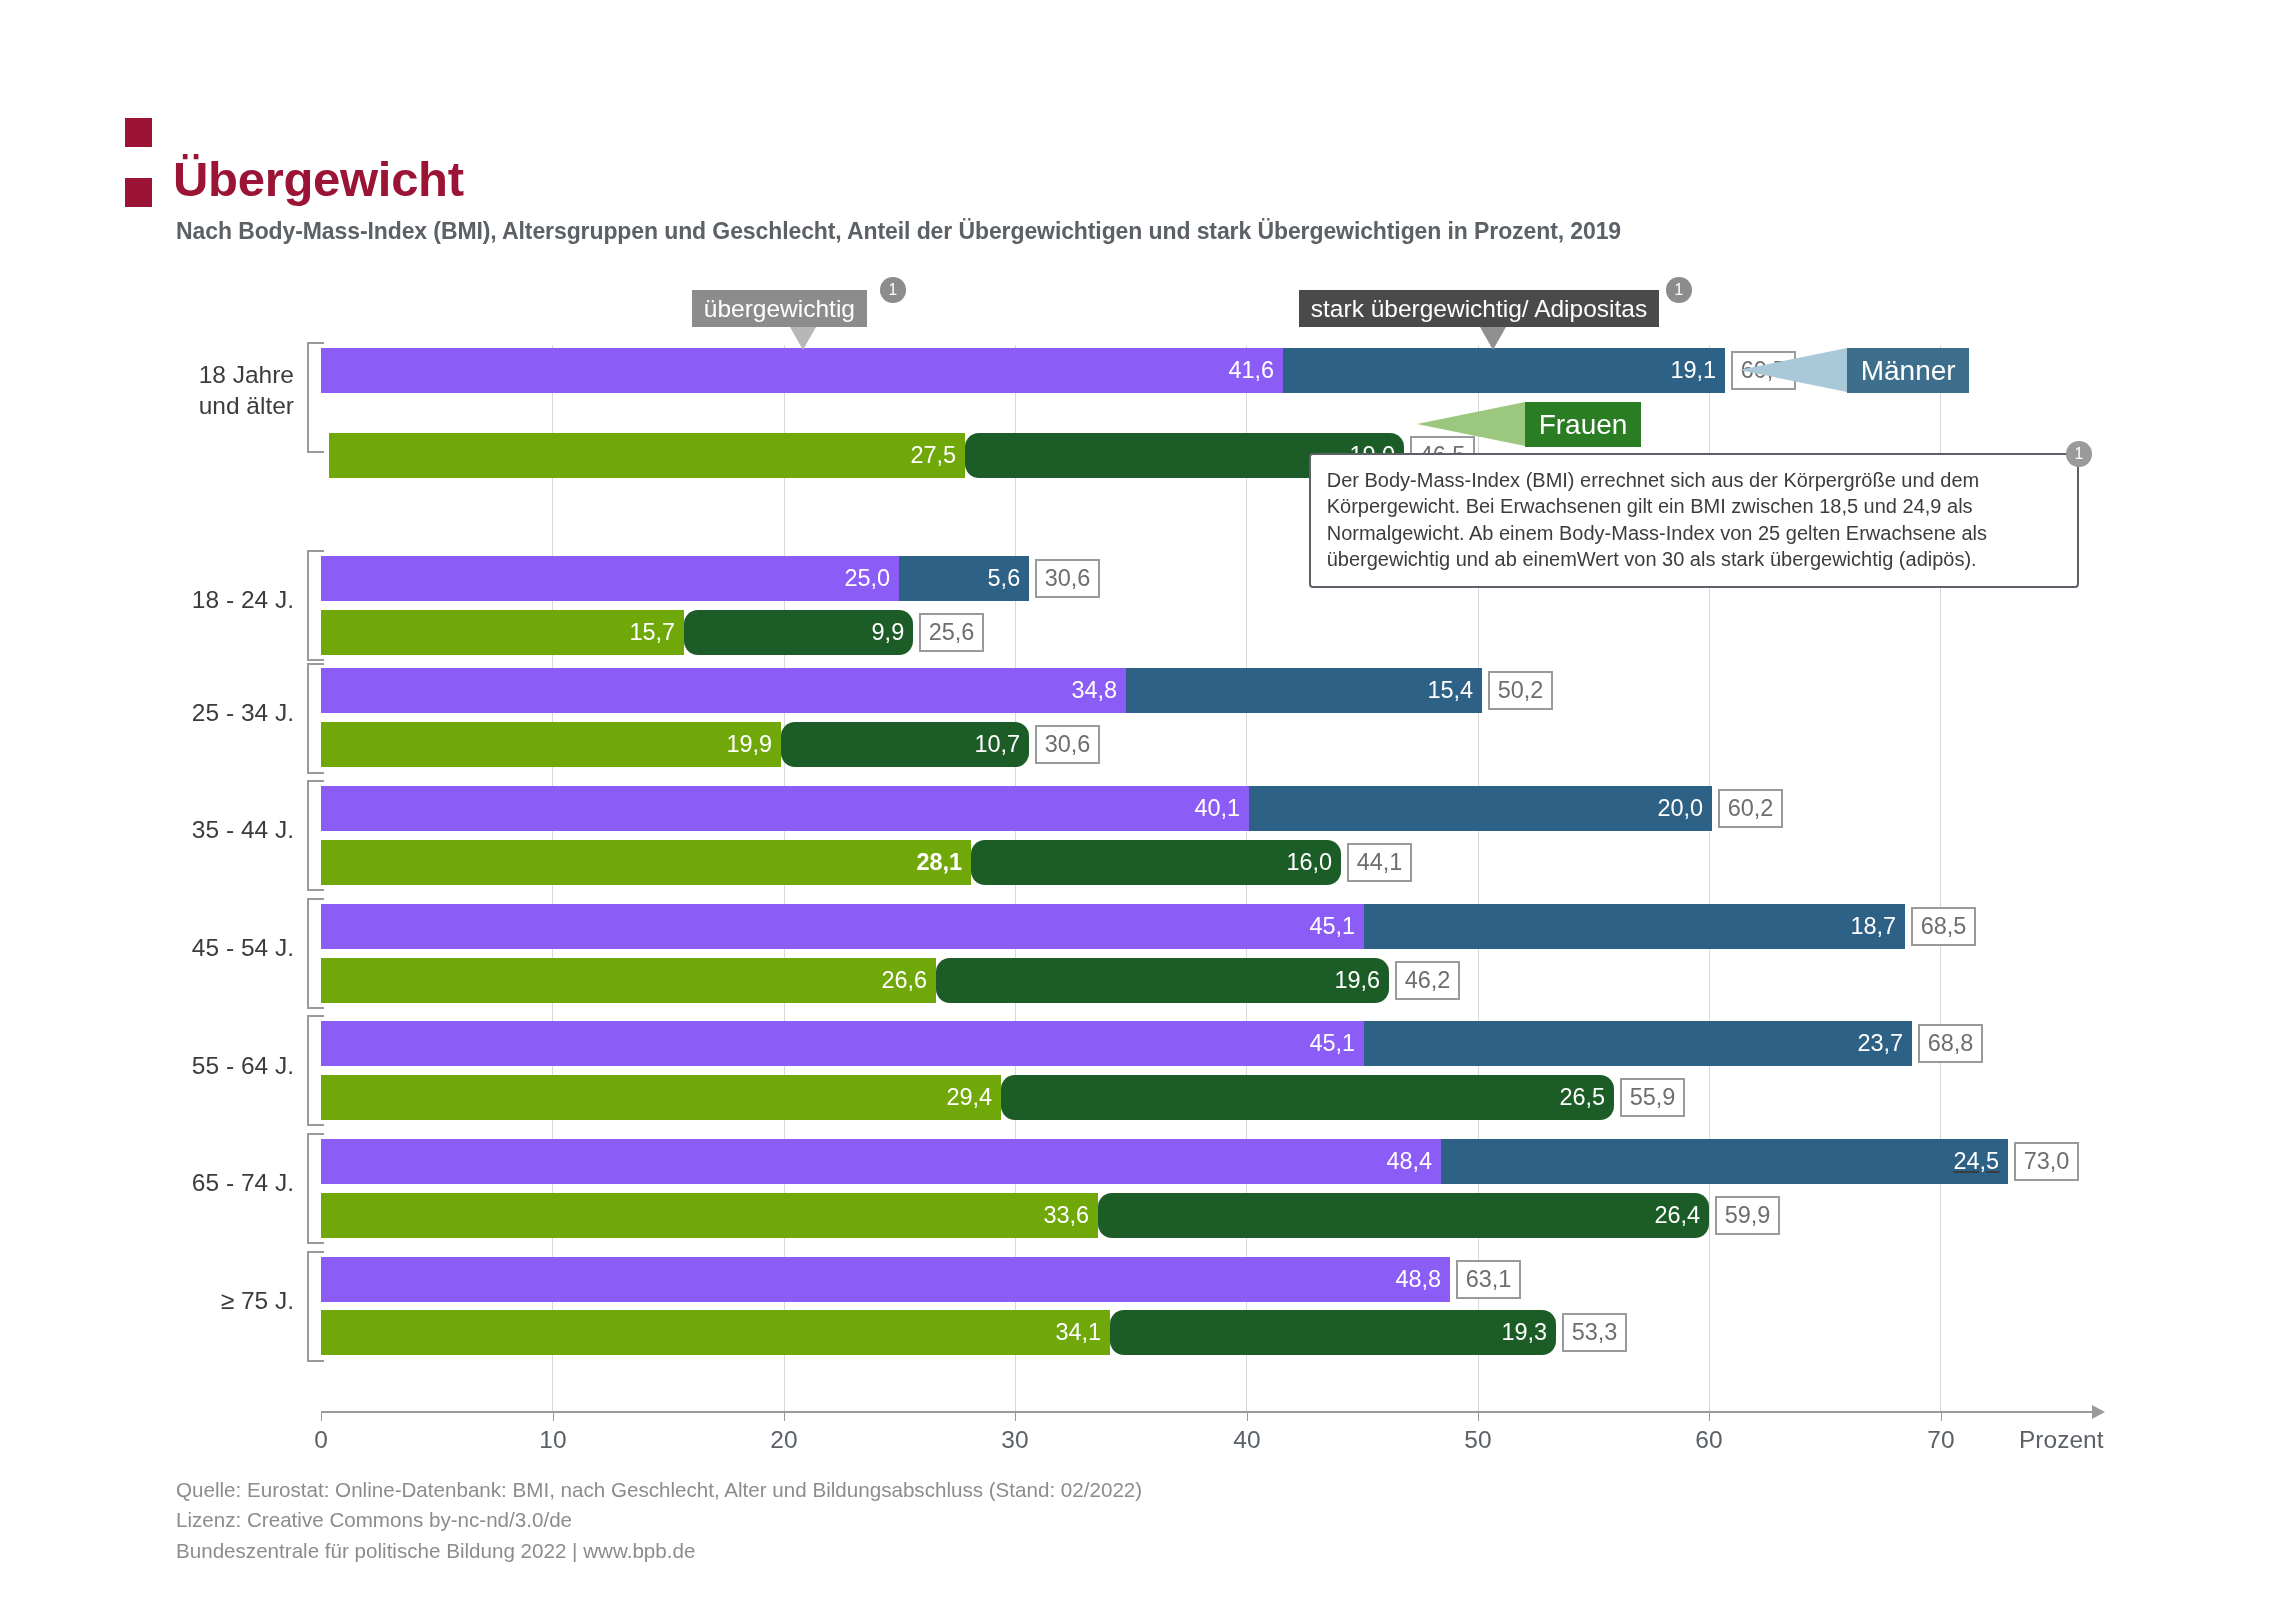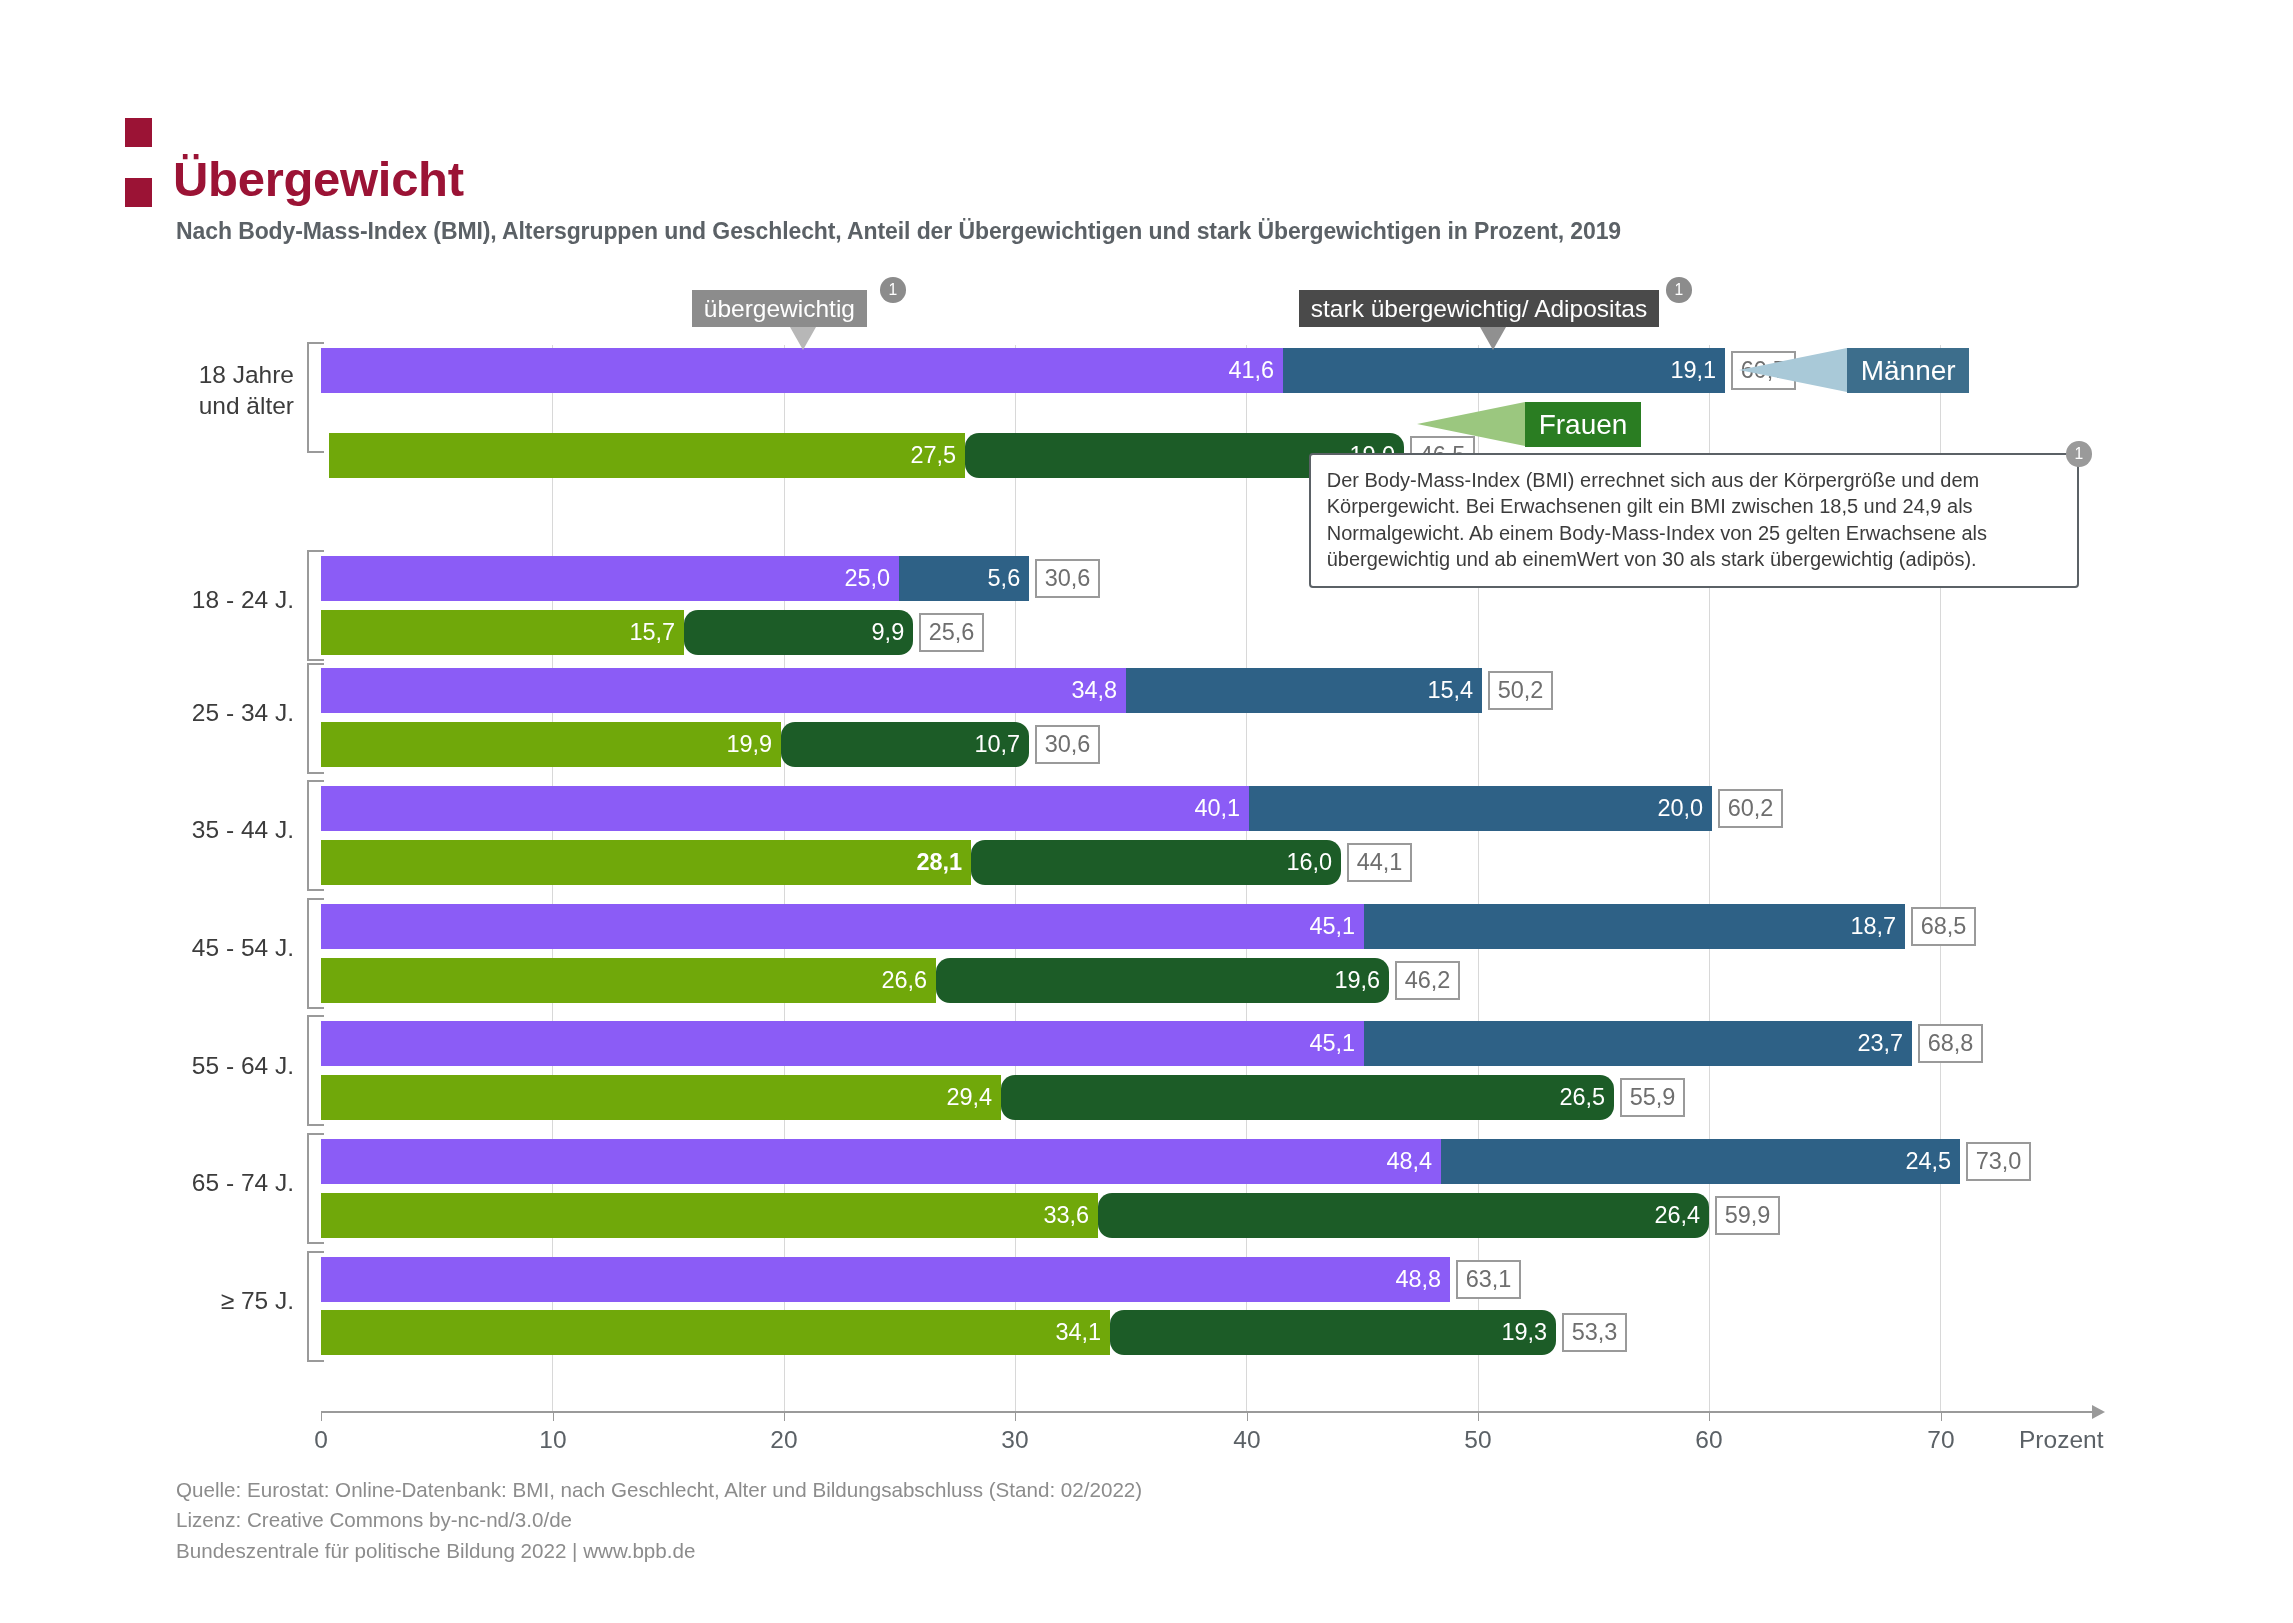--- a/index.html
+++ b/index.html
@@ -350,21 +350,21 @@
     <div class="total">
       <span>55,9</span>
     </div>
   </div>
 <div class="cat-bracket" style="top: 1133px; height: 111px;"></div>
 <div class="cat-label" style="left: 0px; width: 294px; top: 1168px;">65 - 74 J.</div>
 <div class="bar" style="left: 321px; top: 1139px;">
     <div class="seg seg-light-m" style="width: 1120px;">
       <span>48,4</span>
     </div>
-    <div class="seg seg-dark-m" style="width: 519px;">
+    <div class="seg seg-dark-m" style="width: 567px; text-decoration: underline;">
       <span>24,5</span>
     </div>
     <div class="total">
       <span>73,0</span>
     </div>
   </div>
 <div class="bar" style="left: 321px; top: 1193px;">
     <div class="seg seg-light-f" style="width: 777px;">
       <span>33,6</span>
     </div>

